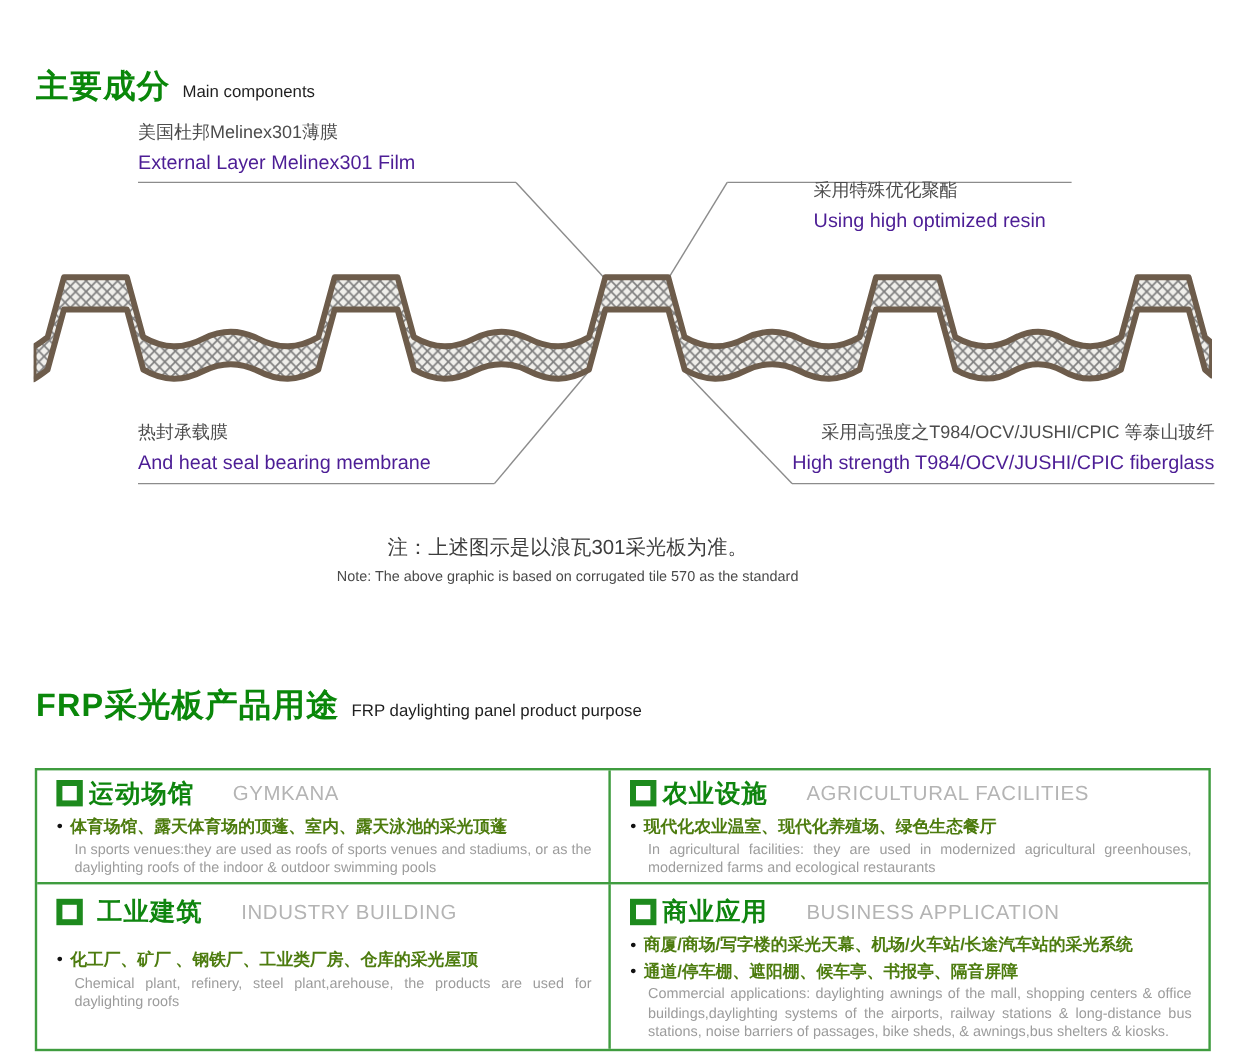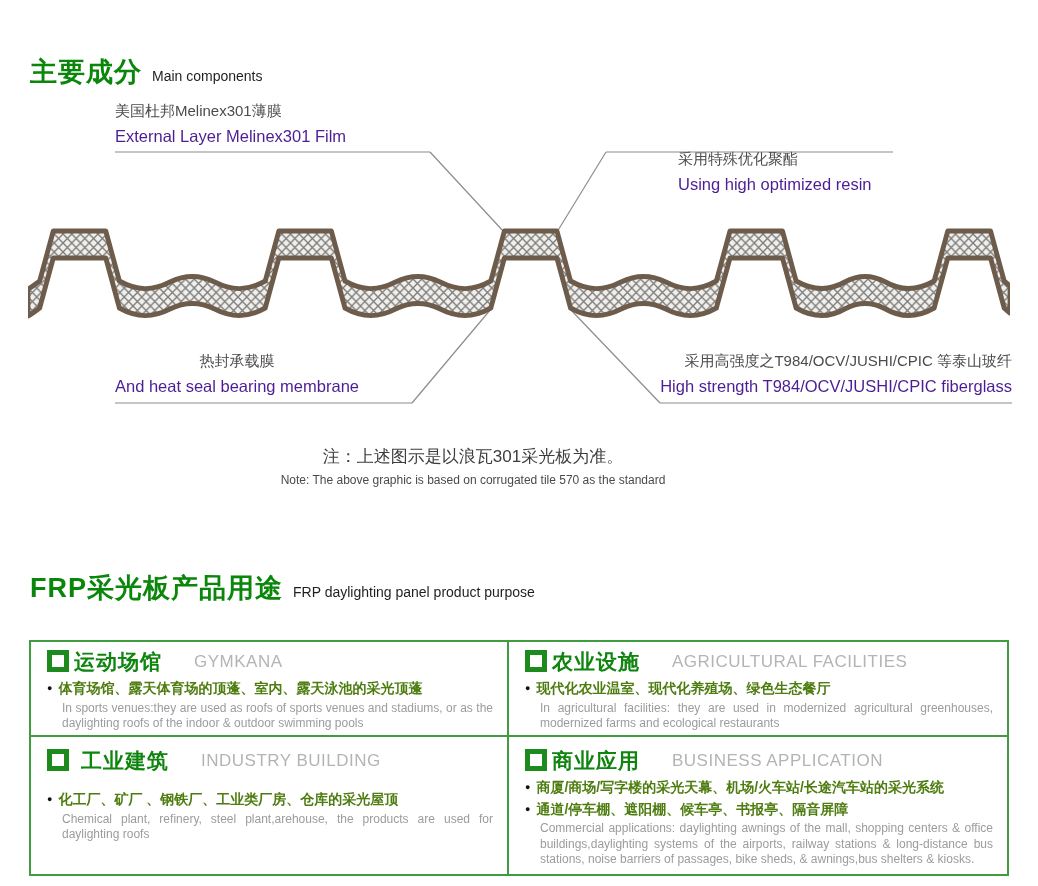--- a/index.html
+++ b/index.html
@@ -16,21 +16,21 @@
 
   
   #diagram{position:absolute;left:0;top:95px;width:1038px;height:345px;}
   #connector-svg{position:absolute;left:0;top:0;width:1038px;height:345px;pointer-events:none;}
   #panel-svg{position:absolute;left:28px;top:130px;width:982px;height:100px;}
   .dlabel{position:absolute;line-height:1;white-space:nowrap;}
   .dlabel .zh{font-size:15px;color:#4c4c4c;display:block;}
   .dlabel .en{font-size:16.5px;color:#4c1d95;display:block;margin-top:10px;}
   #label-tl{left:115px;top:8px;text-align:left;}
   #label-tr{left:678px;top:8px;text-align:left;margin-top:48px;}
-  #label-bl{left:115px;top:258px;text-align:center;}
+  #label-bl{left:115px;top:258px;text-align:left;}
   #label-br{right:26px;top:258px;text-align:right;}
 
   
   #note{position:absolute;left:0;top:448px;width:946px;text-align:center;line-height:1;}
   #note .zh{font-size:17px;color:#3d3d3d;display:block;}
   #note .en{font-size:12px;color:#4a4a4a;display:block;margin-top:9px;}
 
   
   #purpose-table{
     position:absolute;left:29px;top:640px;width:976px;

